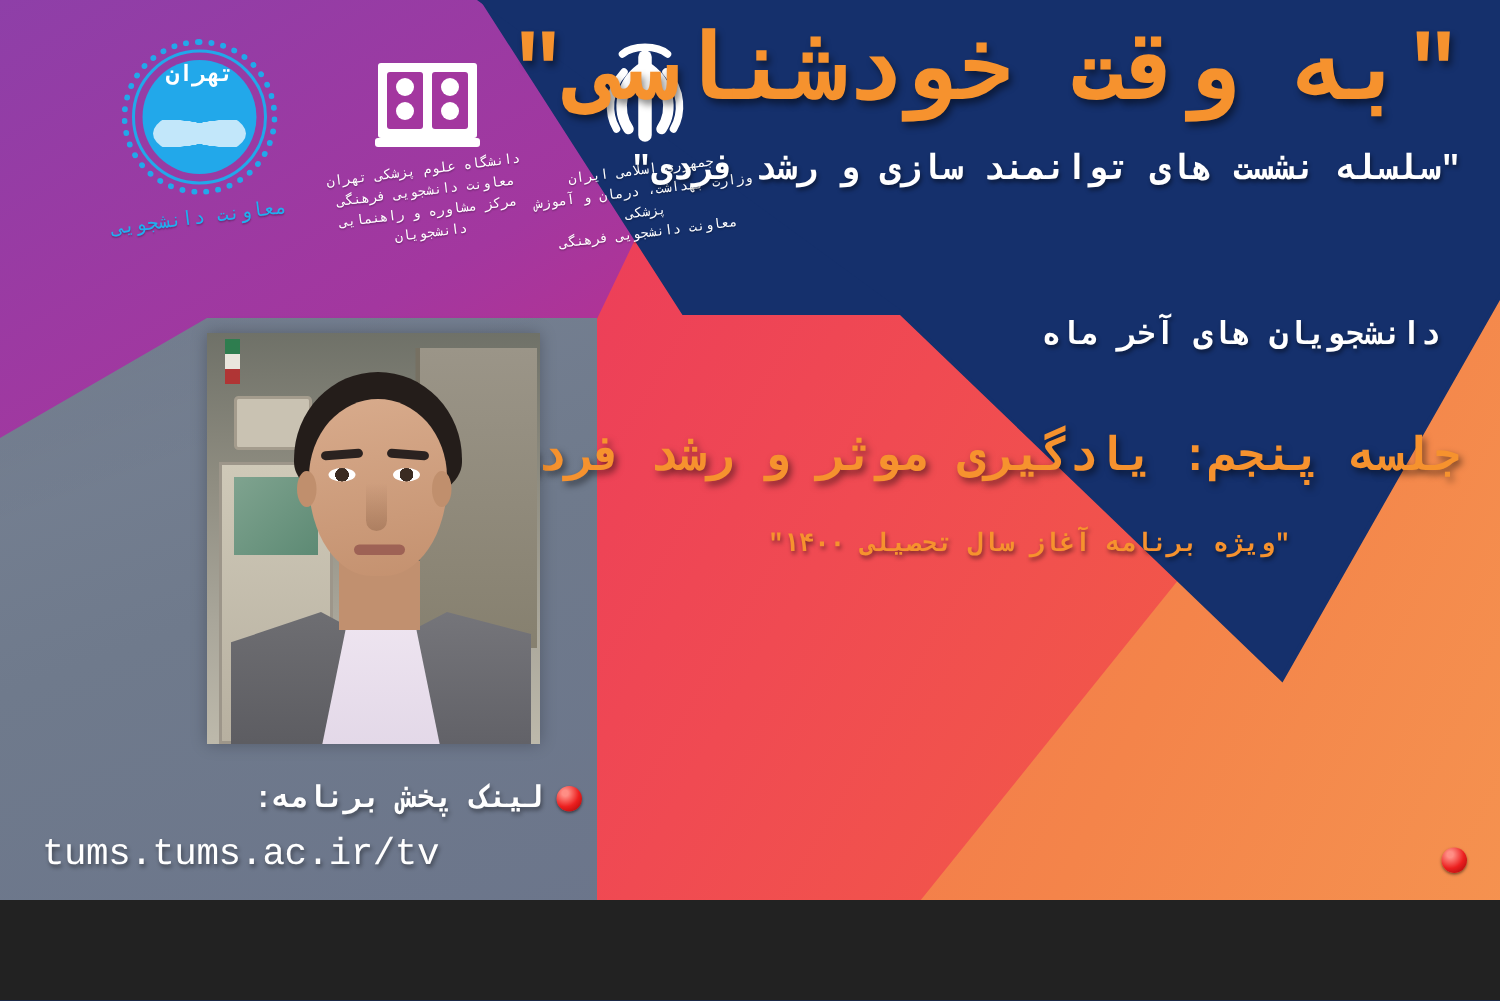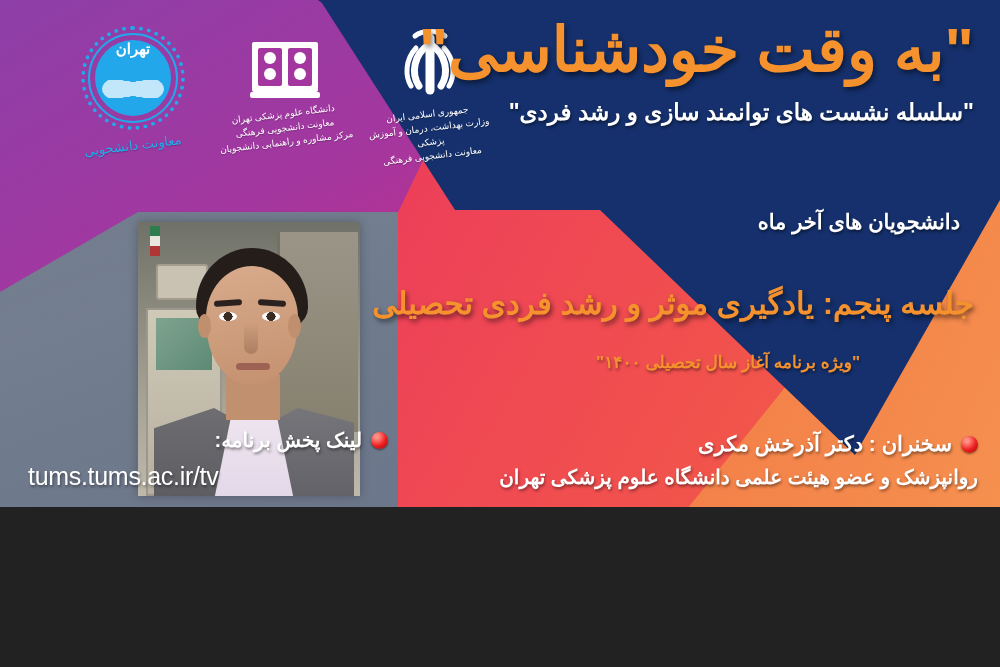--- a/index.html
+++ b/index.html
@@ -1,20 +1,20 @@
 <!DOCTYPE html>
 <html><head>
 <meta charset="utf-8">
 <style>
   html,body{margin:0;padding:0;background:#222;}
   #poster{
     position:relative;
-    width:1000px;height:507px;
+    width:1000px;height:600px;
     overflow:hidden;
-    font-family:Liberation Sans, sans-serif;
+    font-family:Liberation Mono, monospace;
     direction:rtl;
   }
   .layer{position:absolute;top:0;left:0;width:1000px;height:667px;}
 
   
   #bg-purple{
     background:linear-gradient(150deg,#8e3fa8 0%,#a3379f 28%,#d22a7e 58%,#ee2f62 80%,#f4564e 100%);
   }
   
   #bg-orange{
@@ -339,23 +339,21 @@
     <div class="brow browR"></div>
     <div class="eye eyeL"></div>
     <div class="eye eyeR"></div>
     <div class="nose"></div>
     <div class="mouth"></div>
   </div>
 
   <div id="speaker">
     <div id="speaker-name">
       <span class="dot"></span>
-      <span>سخنران : دکتر آذرخش مکری</span>
-    </div>
-    <div id="speaker-title">روانپزشک و عضو هیئت علمی دانشگاه علوم پزشکی تهران</div>
+    </div>
   </div>
 
   <div id="linkbox">
     <div id="link-label">
       <span class="dot"></span>
       <span>لینک پخش برنامه:</span>
     </div>
     <div id="link-url">tums.tums.ac.ir/tv</div>
   </div>
 

